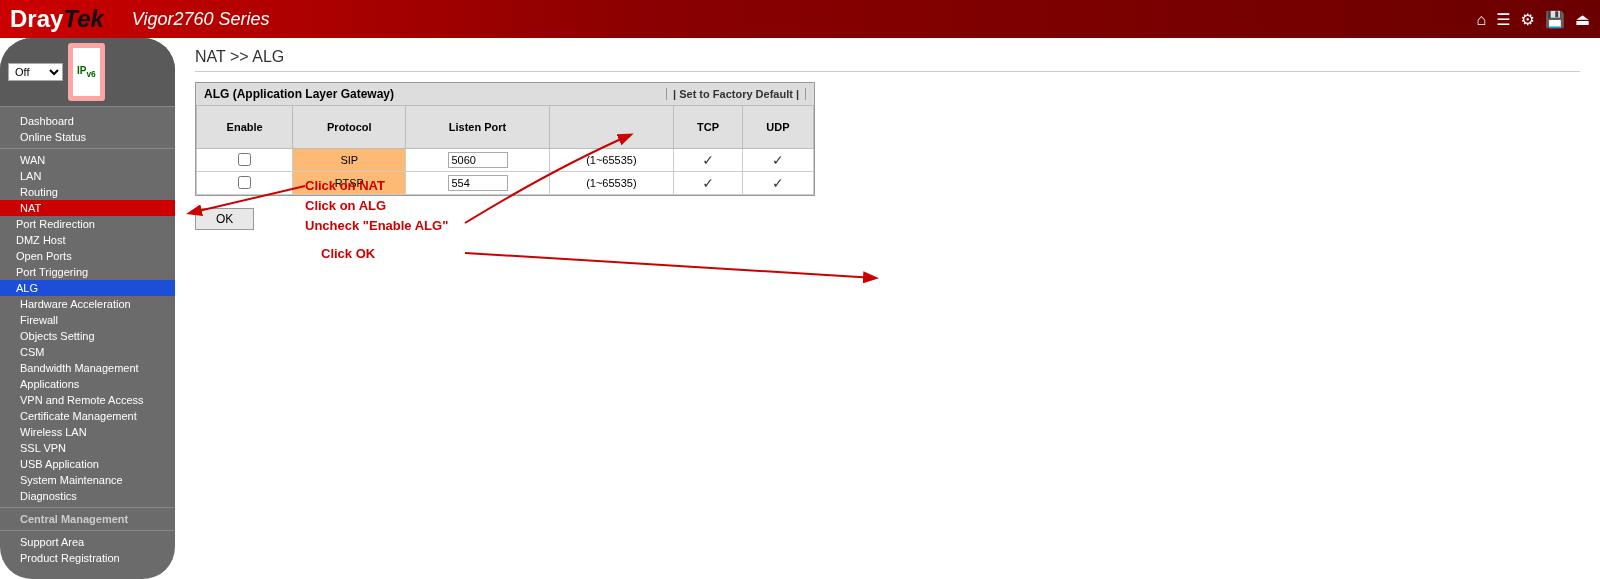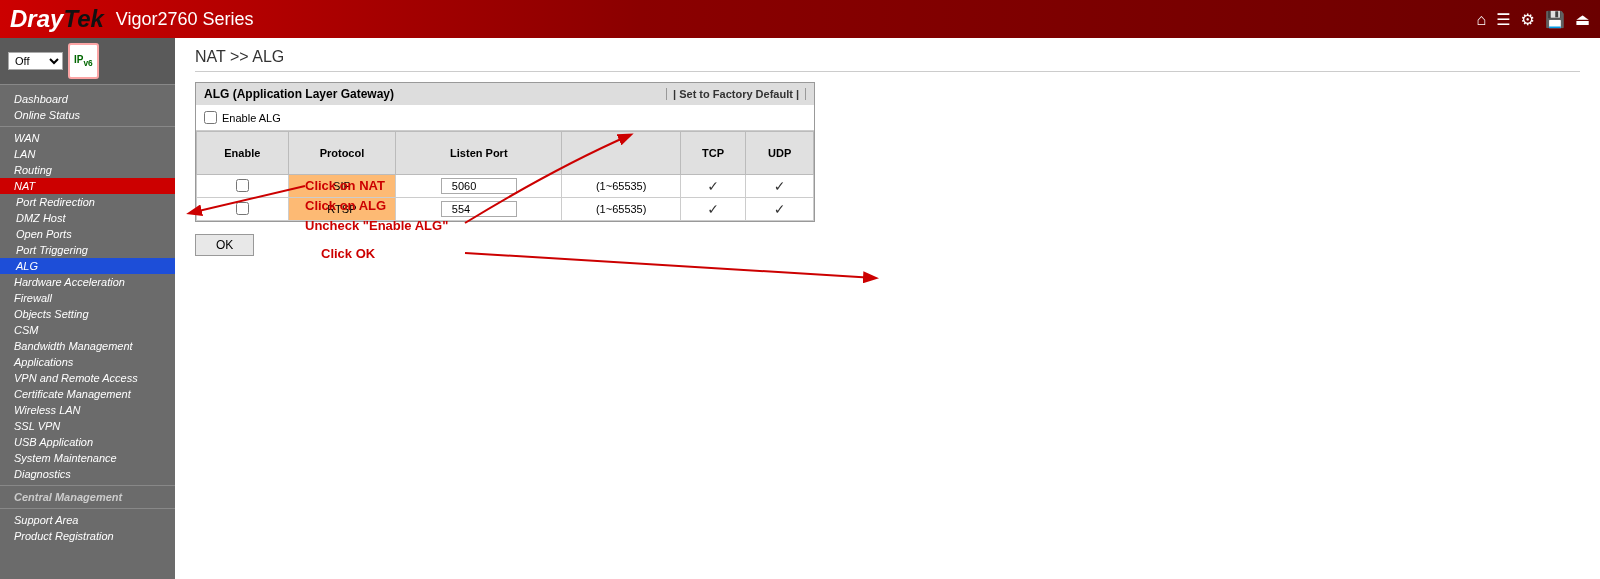--- a/index.html
+++ b/index.html
@@ -20,21 +20,22 @@
       gap: 8px;
     }
     #logo-text {
       font-size: 22px;
       font-weight: bold;
       color: #fff;
     }
     #model-text {
       color: #fff;
       font-size: 18px;
-      margin-left: 4px;
+      margin-left: 20px;
+      font-style: italic;
     }
     #header-icons {
       position: absolute;
       right: 10px;
       top: 50%;
       transform: translateY(-50%);
       display: flex;
       gap: 10px;
       align-items: center;
     }
@@ -50,60 +51,60 @@
       height: calc(579px - 38px);
     }
 
     
     #sidebar {
       width: 175px;
       background: #6b6b6b;
       flex-shrink: 0;
       overflow-y: auto;
       padding-bottom: 10px;
+      border-radius: 32px;
     }
     #sidebar-top {
       padding: 5px 8px;
       display: flex;
       align-items: center;
       gap: 5px;
       background: #5a5a5a;
       border-bottom: 1px solid #888;
     }
     #dropdown-off {
       background: #fff;
       border: 1px solid #aaa;
       font-size: 11px;
       padding: 1px 2px;
       width: 55px;
     }
     #ipv6-badge {
       background: #fff;
-      border: 2px solid #fca5a5;
+      border: 5px solid #fca5a5;
       color: #006600;
       font-size: 10px;
       font-weight: bold;
-      padding: 9px 4px;
+      padding: 17px 4px;
       border-radius: 3px;
       text-align: right;
     }
 
     .sidebar-divider {
       border: none;
       border-top: 1px solid #888;
       margin: 3px 0;
     }
 
     .sidebar-item {
-      padding: 2px 14px;
+      padding: 2px 20px;
       color: #fff;
       font-size: 11px;
       cursor: pointer;
       white-space: nowrap;
-      font-style: italic;
     }
     .sidebar-item.active { background: #cc0000; }
     .sidebar-item.sub { padding-left: 16px; font-size: 11px; }
     .sidebar-item.highlight { background: #1d4ed8; }
 
     
     #main {
       flex: 1;
       background: #fff;
       padding: 10px 20px;
@@ -163,23 +164,23 @@
       text-align: center;
       font-weight: bold;
     }
     #alg-table td {
       border: 1px solid #ccc;
       padding: 3px 6px;
       text-align: center;
     }
     #alg-table td.protocol { background: #fdba74; }
     #alg-table input[type="text"] {
-      width: 76px;
+      width: 60px;
       border: 1px solid #aaa;
-      padding: 1px 10px;
+      padding: 1px 3px;
       font-size: 11px;
     }
 
     .check-symbol {
       color: #333;
       font-size: 14px;
     }
 
     #ok-btn {
       margin-top: 12px;
@@ -217,21 +218,21 @@
       height: 100%;
       pointer-events: none;
     }
   </style>
 </head>
 <body>
 
 <div id="header">
   <div id="logo-area">
     <span id="logo-text">
-      <span style="color:#fff;font-size:24px;font-weight:bold;font-style:italic;">Dray</span><span style="color:#111;font-size:24px;font-weight:bold;font-style:italic;">Tek</span>
+      <span style="color:#fff;font-size:24px;font-weight:bold;">Dray</span><span style="color:#111;font-size:24px;font-weight:bold;font-style:italic;">Tek</span>
     </span>
     <span id="model-text">Vigor2760  Series</span>
   </div>
   <div id="header-icons">
     <span class="header-icon">⌂</span>
     <span class="header-icon">☰</span>
     <span class="header-icon">⚙</span>
     <span class="header-icon">💾</span>
     <span class="header-icon">⏏</span>
   </div>
@@ -284,24 +285,20 @@
 
     
     <div id="breadcrumb">NAT &gt;&gt; ALG</div>
 
     
     <div id="alg-container">
       <div id="alg-header">
         <span>ALG (Application Layer Gateway)</span>
         <span id="set-factory-link">| Set to Factory Default |</span>
       </div>
-      <div id="enable-alg-row">
-        <input type="checkbox" id="enable-alg-cb" style="">
-        <label for="enable-alg-cb">Enable ALG</label>
-      </div>
       <table id="alg-table">
         <thead>
           <tr>
             <th>Enable</th>
             <th>Protocol</th>
             <th>Listen Port</th>
             <th></th>
             <th>TCP</th>
             <th>UDP</th>
           </tr>

